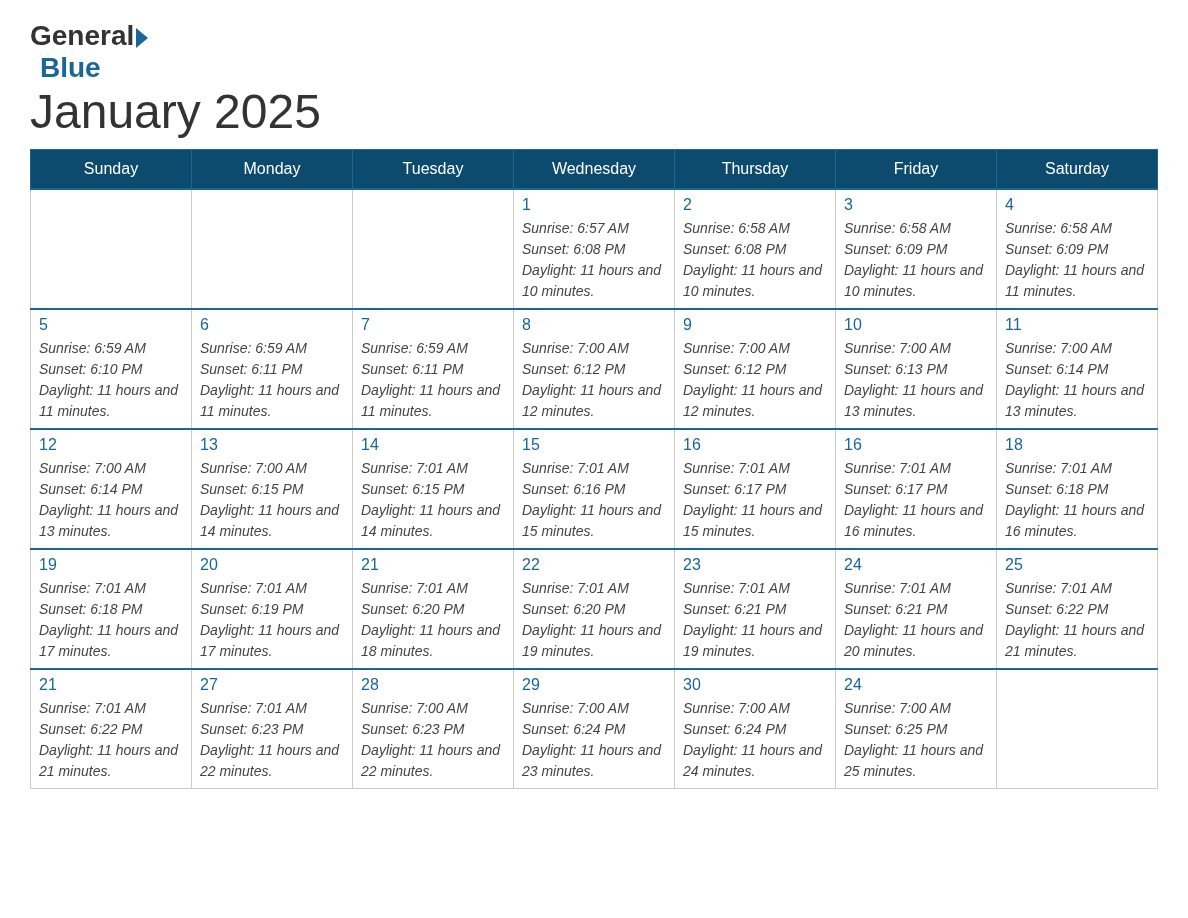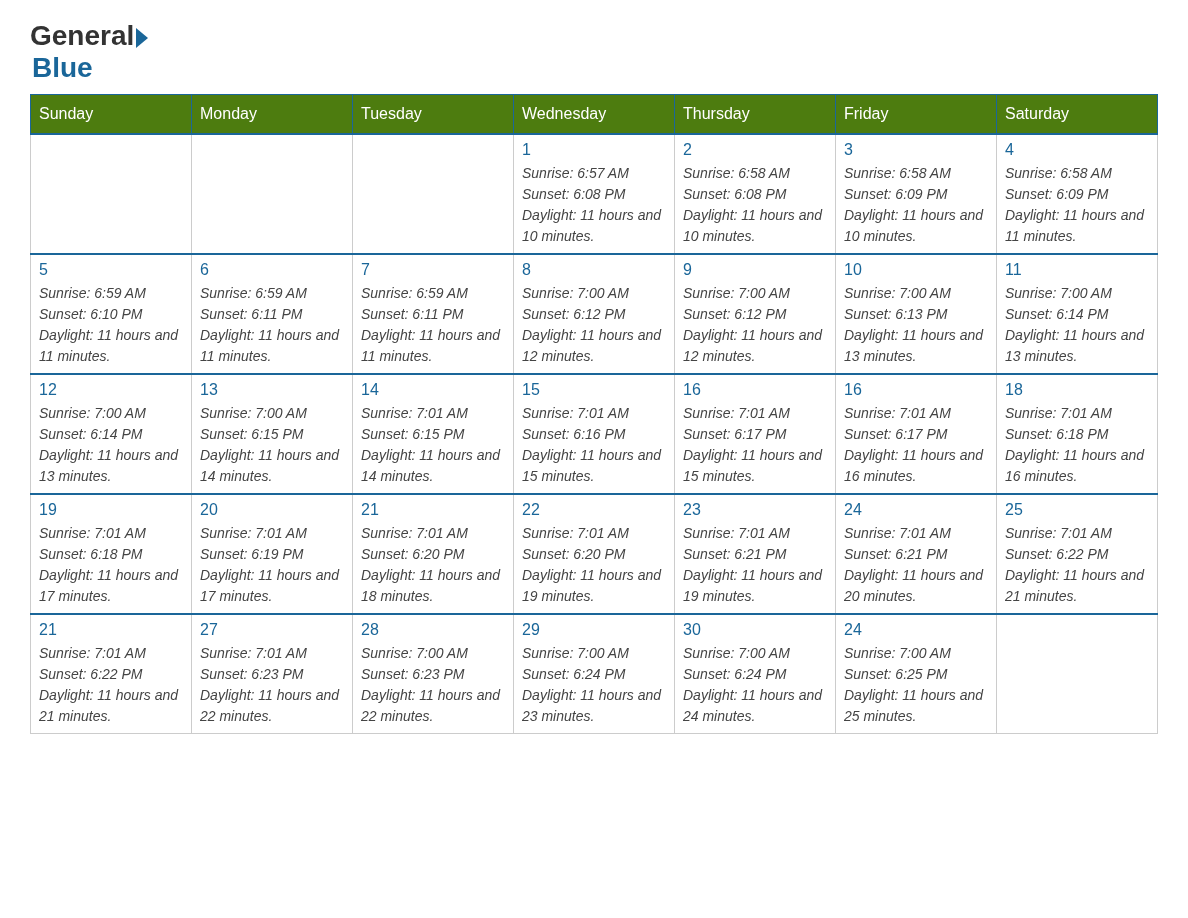--- a/index.html
+++ b/index.html
@@ -38,44 +38,44 @@
       border-left: 12px solid #1a6699;
       border-top: 10px solid transparent;
       border-bottom: 10px solid transparent;
       margin-left: 2px;
       margin-top: 4px;
     }
     .logo-blue {
       font-size: 28px;
       font-weight: bold;
       color: #1a6699;
-      margin-left: 2px;
+      margin-left: 10px;
     }
     .title-section {
       text-align: right;
     }
     .calendar-title {
       font-size: 48px;
       font-weight: normal;
       color: #333;
     }
     .calendar-subtitle {
       font-size: 20px;
       color: #555;
     }
     .calendar {
       width: 100%;
       border-collapse: collapse;
       margin-top: 10px;
     }
     .calendar th {
-      background-color: #4d7c0f;
+      background-color: #0c4a6e;
       color: #fff;
       padding: 10px 8px;
-      text-align: left;
+      text-align: center;
       font-size: 16px;
       font-weight: normal;
       border: 1px solid #1a6699;
     }
     .calendar td {
       border: 1px solid #ccc;
       vertical-align: top;
       padding: 6px 8px;
       width: calc(100% / 7);
       min-height: 100px;
@@ -108,20 +108,21 @@
 
 <div class="header">
   <div class="logo">
     <div class="logo-text">
       <span class="logo-general">General</span>
       <div class="logo-arrow"></div>
     </div>
     <span class="logo-blue">Blue</span>
   </div>
   <div class="title-section">
+    <div class="calendar-title">January 2025</div>
   </div>
 </div>
 
 <table class="calendar">
   <thead>
     <tr>
     <th>Sunday</th>
         <th>Monday</th>
         <th>Tuesday</th>
         <th>Wednesday</th>

